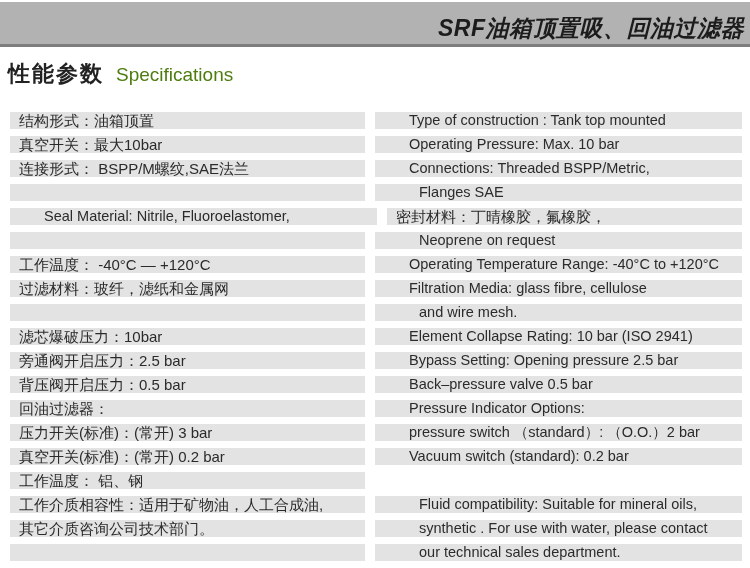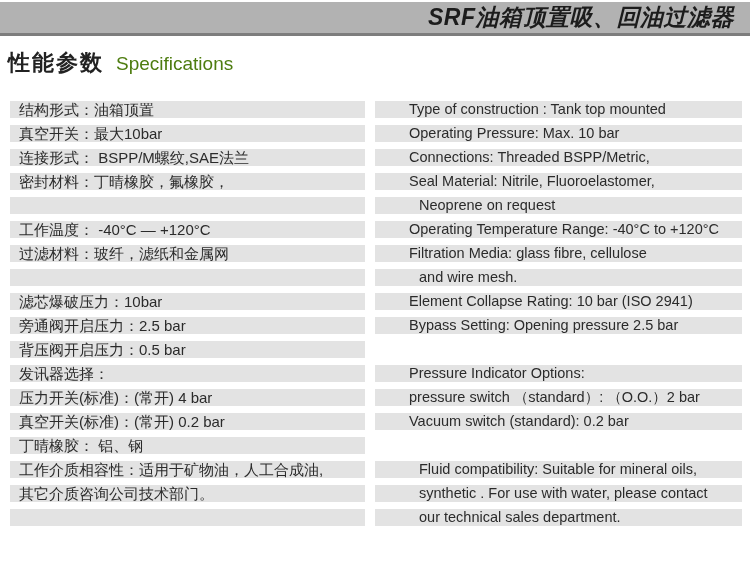--- a/index.html
+++ b/index.html
@@ -6,27 +6,27 @@
   body {
     width: 750px; height: 568px;
     background: #ffffff;
     font-family: "Liberation Sans", "DejaVu Sans", sans-serif;
     overflow: hidden;
   }
   .page { position: relative; width: 750px; height: 568px; }
 
   .title-banner {
     margin-top: 2px;
-    height: 34px;
+    height: 45px;
     background: var(--banner-bg, #b2b2b2);
     border-bottom: 3px solid var(--banner-edge, #7d7d7d);
     display: flex;
-    align-items: flex-start;
+    align-items: flex-end;
     justify-content: flex-end;
-    padding-right: 16px;
+    padding-right: 6px;
     box-sizing: border-box;
   }
   .product-title {
     font-style: italic;
     font-weight: bold;
     font-size: 23px;
     color: #1c1c1c;
     letter-spacing: 0.5px;
     white-space: nowrap;
   }
@@ -96,22 +96,26 @@
       </div>
       <div class="spec-row">
         <div class="cell cell-zh">真空开关：最大10bar</div>
         <div class="cell cell-en">Operating Pressure: Max. 10 bar</div>
       </div>
       <div class="spec-row">
         <div class="cell cell-zh">连接形式： BSPP/M螺纹,SAE法兰</div>
         <div class="cell cell-en">Connections: Threaded BSPP/Metric,</div>
       </div>
       <div class="spec-row">
+        <div class="cell cell-zh"></div>
+        <div class="cell cell-en indent">Flanges SAE</div>
+      </div>
+      <div class="spec-row">
+        <div class="cell cell-en">Seal Material: Nitrile, Fluoroelastomer,</div>
         <div class="cell cell-zh">密封材料：丁晴橡胶，氟橡胶，</div>
-        <div class="cell cell-en">Seal Material: Nitrile, Fluoroelastomer,</div>
       </div>
       <div class="spec-row">
         <div class="cell cell-zh"></div>
         <div class="cell cell-en indent">Neoprene on request</div>
       </div>
       <div class="spec-row">
         <div class="cell cell-zh">工作温度： -40°C — +120°C</div>
         <div class="cell cell-en">Operating Temperature Range: -40°C to +120°C</div>
       </div>
       <div class="spec-row">
@@ -125,35 +129,36 @@
       <div class="spec-row">
         <div class="cell cell-zh">滤芯爆破压力：10bar</div>
         <div class="cell cell-en">Element Collapse Rating: 10 bar (ISO 2941)</div>
       </div>
       <div class="spec-row">
         <div class="cell cell-zh">旁通阀开启压力：2.5 bar</div>
         <div class="cell cell-en">Bypass Setting: Opening pressure 2.5 bar</div>
       </div>
       <div class="spec-row">
         <div class="cell cell-zh">背压阀开启压力：0.5 bar</div>
+        <div class="cell cell-en">Back–pressure valve 0.5 bar</div>
       </div>
       <div class="spec-row">
-        <div class="cell cell-zh">发讯器选择：</div>
+        <div class="cell cell-zh">回油过滤器：</div>
         <div class="cell cell-en">Pressure Indicator Options:</div>
       </div>
       <div class="spec-row">
-        <div class="cell cell-zh">压力开关(标准)：(常开) 4 bar</div>
+        <div class="cell cell-zh">压力开关(标准)：(常开) 3 bar</div>
         <div class="cell cell-en">pressure switch （standard）: （O.O.）2 bar</div>
       </div>
       <div class="spec-row">
         <div class="cell cell-zh">真空开关(标准)：(常开) 0.2 bar</div>
         <div class="cell cell-en">Vacuum switch (standard): 0.2 bar</div>
       </div>
       <div class="spec-row">
-        <div class="cell cell-zh">丁晴橡胶： 铝、钢</div>
+        <div class="cell cell-zh">工作温度： 铝、钢</div>
       </div>
       <div class="spec-row">
         <div class="cell cell-zh">工作介质相容性：适用于矿物油，人工合成油,</div>
         <div class="cell cell-en indent">Fluid compatibility: Suitable for mineral oils,</div>
       </div>
       <div class="spec-row">
         <div class="cell cell-zh">其它介质咨询公司技术部门。</div>
         <div class="cell cell-en indent">synthetic . For use with water, please contact</div>
       </div>
       <div class="spec-row">

